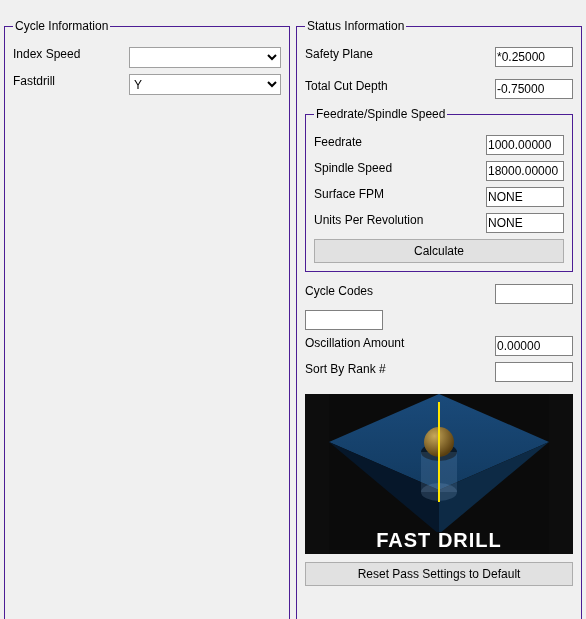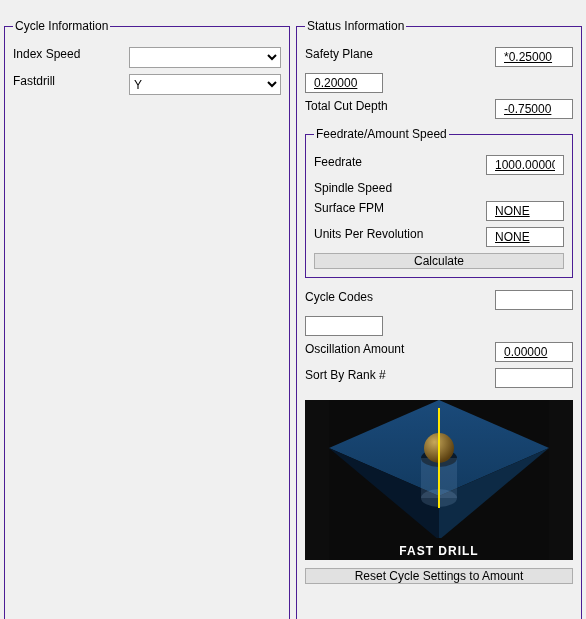--- a/index.html
+++ b/index.html
@@ -47,28 +47,27 @@
     height: 21px;
     font: inherit;
     border: 1px solid #a0a0a0;
     background: #fff;
   }
   input.txt {
     width: 78px;
     height: 20px;
     font: inherit;
     border: 1px solid #808080;
-    padding: 1px 8px;
+    padding: 1px 1px;
     background: #fff;
-    text-decoration: underline;
   }
   .btn {
     display: block;
     width: 100%;
-    height: 16px;
+    height: 24px;
     font: inherit;
     background: #e1e1e1;
     border: 1px solid #adadad;
     cursor: pointer;
     text-align: center;
     padding: 0;
   }
   .inner-fs {
     margin-top: 8px;
   }
@@ -80,21 +79,21 @@
     position: relative;
     background: #0d0d0d;
     overflow: hidden;
   }
   .illus svg { display: block; width: 100%; height: 100%; }
   .illus-caption {
     position: absolute;
     bottom: 2px;
     left: 0; right: 0;
     text-align: center;
-    font-size: 12px;
+    font-size: 20px;
     font-weight: 700;
     color: #fff;
     letter-spacing: 1px;
     font-family: "Segoe UI", Arial, sans-serif;
   }
 </style>
 </head>
 <body>
 
 <div class="cols">
@@ -123,38 +122,38 @@
   <div class="col-right">
     <fieldset class="full">
       <legend>Status Information</legend>
 
       <div class="row">
         <label>Safety Plane</label>
         <input class="txt" value="*0.25000" style="">
       </div>
 
       <div class="row">
-        <input class="txt" value="0.20000" style="">
       </div>
 
       <div class="row">
         <label>Total Cut Depth</label>
         <input class="txt" value="-0.75000" style="">
       </div>
 
       <fieldset class="inner-fs">
-        <legend>Feedrate/Amount Speed</legend>
+        <legend>Feedrate/Spindle Speed</legend>
 
         <div class="row">
           <label>Feedrate</label>
           <input class="txt" value="1000.00000" style="">
         </div>
 
         <div class="row">
           <label>Spindle Speed</label>
+          <input class="txt" value="18000.00000" style="">
         </div>
 
         <div class="row">
           <label>Surface FPM</label>
           <input class="txt" value="NONE" style="">
         </div>
 
         <div class="row">
           <label>Units Per Revolution</label>
           <input class="txt" value="NONE" style="">
@@ -214,18 +213,18 @@
 
           <circle cx="110" cy="48" r="15" fill="url(#gBall)"></circle>
 
           <line x1="110" y1="8" x2="110" y2="108" stroke="#ffe600" stroke-width="2"></line>
 
           <rect x="0" y="138" width="220" height="22" fill="#0b0b0b"></rect>
         </svg>
         <div class="illus-caption">FAST DRILL</div>
       </div>
 
-      <button class="btn">Reset Cycle Settings to Amount</button>
+      <button class="btn">Reset Pass Settings to Default</button>
 
     </fieldset>
   </div>
 
 </div>
 
 </body></html>

